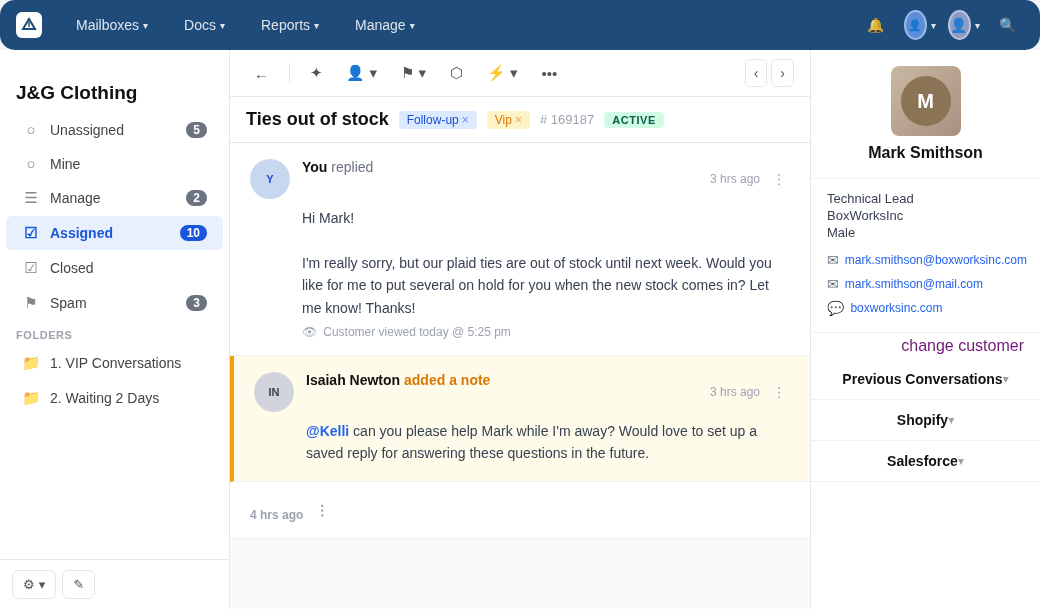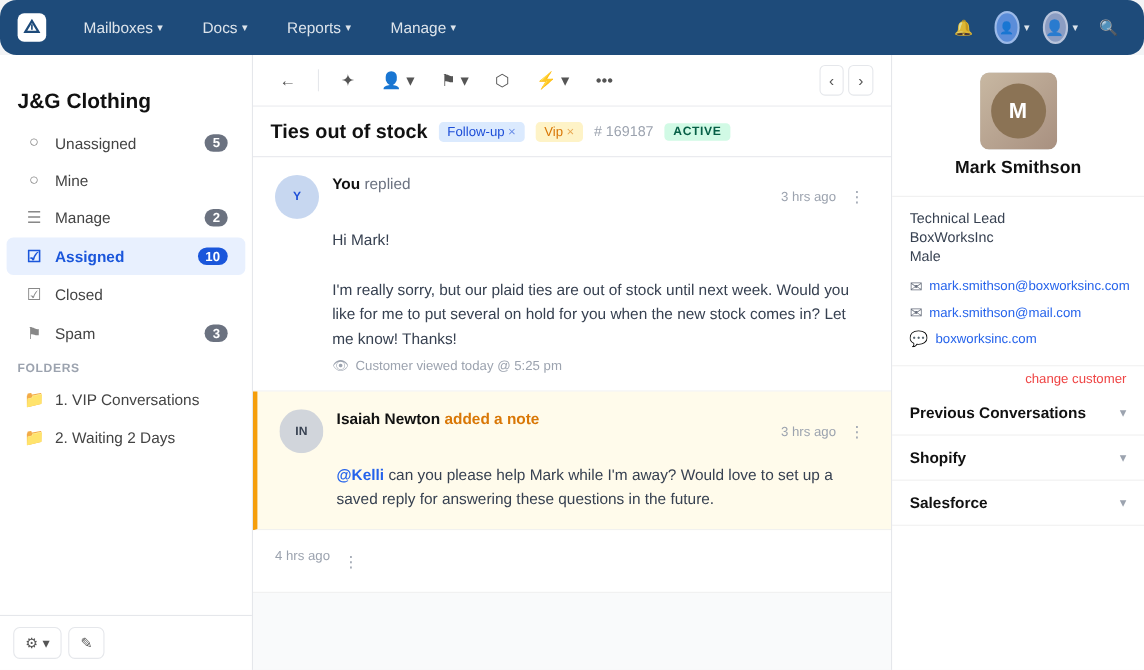--- a/index.html
+++ b/index.html
@@ -76,23 +76,23 @@
     .customer-header { padding: 16px; border-bottom: 1px solid #f0f0f0; display: flex; flex-direction: column; align-items: center; gap: 8px; }
     .customer-avatar { width: 70px; height: 70px; border-radius: 8px; overflow: hidden; background: #ddd; }
     .customer-name { font-size: 16px; font-weight: 700; color: #111; }
     .customer-info { padding: 12px 16px; border-bottom: 1px solid #f0f0f0; }
     .customer-info-row { display: flex; flex-direction: column; gap: 2px; margin-bottom: 8px; }
     .customer-info-text { font-size: 13px; color: #374151; }
     .customer-contact { display: flex; align-items: center; gap: 6px; padding: 4px 0; }
     .customer-contact .icon { color: #6b7280; font-size: 14px; }
     .customer-contact .email { font-size: 12px; color: #2563eb; cursor: pointer; }
     .customer-contact .website { font-size: 12px; color: #2563eb; cursor: pointer; }
-    .change-customer { color: #ef4444; font-size: 12px; cursor: pointer; text-align: right; padding: 4px 16px; }
+    .change-customer { color: #701a75; font-size: 16px; cursor: pointer; text-align: right; padding: 4px 16px; }
     .panel-section { border-bottom: 1px solid #f0f0f0; }
-    .panel-section-header { display: flex; align-items: center; justify-content: space-between; padding: 12px 16px; cursor: pointer; }
+    .panel-section-header { display: flex; align-items: center; justify-content: center; padding: 12px 16px; cursor: pointer; }
     .panel-section-title { font-size: 14px; font-weight: 600; color: #111; }
     .panel-section-chevron { color: #9ca3af; font-size: 12px; }
   </style>
 </head>
 <body>
 
 <nav class="top-nav">
   <div class="logo-icon">
     <svg viewBox="0 0 16 16" fill="#1e4b7a">
         <path d="M2 12 L8 2 L14 12 Z" fill="none" stroke="#1e4b7a" stroke-width="2"></path>
@@ -256,21 +256,21 @@
             <span class="message-options">⋮</span>
           </div>
         </div>
         <div class="message-body">
           <span class="mention">@Kelli</span> can you please help Mark while I'm away? Would love to set up a saved reply for answering these questions in the future.
         </div>
       </div>
 
       <div class="message">
         <div class="message-header-row">
-          <div style="display:flex; align-items:flex-start; gap:8px;">
+          <div style="display:flex; align-items:flex-end; gap:8px;font-weight:bold;">
             <span class="message-time">4 hrs ago</span>
             <span class="message-options">⋮</span>
           </div>
         </div>
       </div>
 
     </div>
   </div>
 
   <div class="right-panel">

